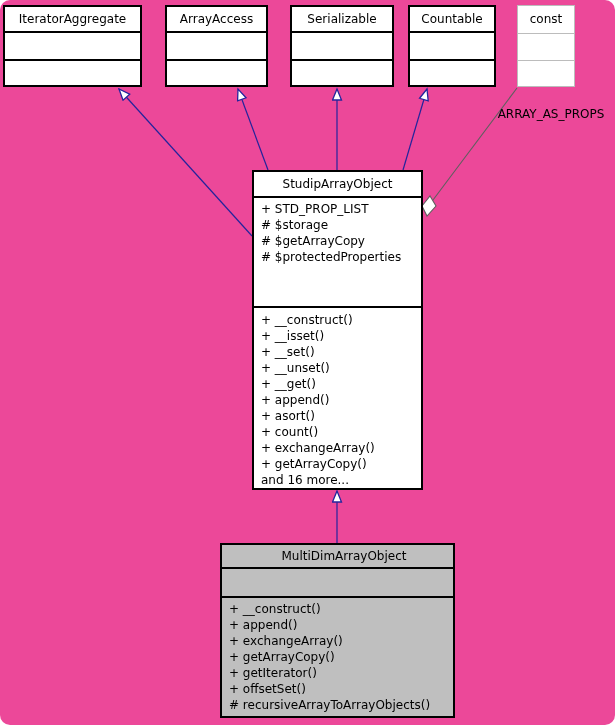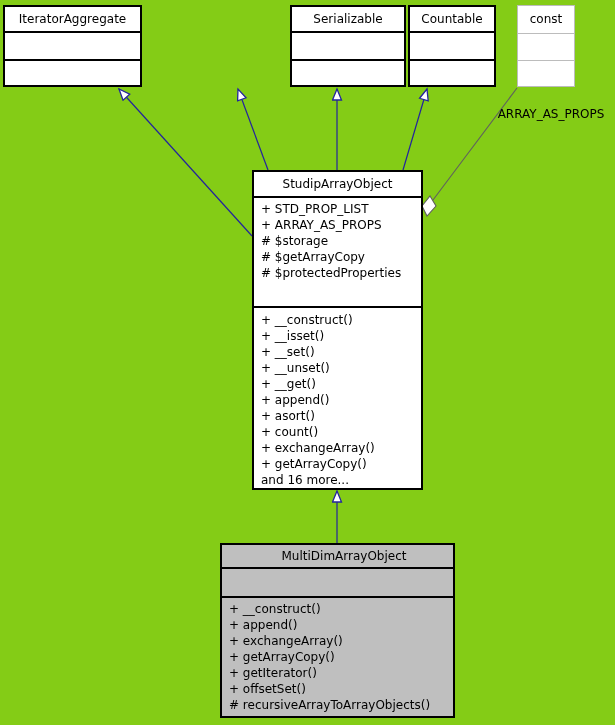--- a/index.html
+++ b/index.html
@@ -1,19 +1,20 @@
 <!DOCTYPE html>
 <html><head>
 <meta charset="utf-8">
 <style>
   html,body{margin:0;padding:0;background:#fff;}
   .diagram{
-    position:relative;width:615px;height:725px;background:#84cc16;
+    position:relative;width:615px;height:725px;background:#ec4899;
     font-family:"DejaVu Sans",sans-serif;font-size:12px;color:#000;
     overflow:hidden;
+    border-radius:10px;
   }
   .edges{position:absolute;left:0;top:0;width:615px;height:725px;pointer-events:none;}
   .node{position:absolute;background:#fff;border:2px solid #000;box-sizing:border-box;}
   .node .ttl{height:24px;line-height:24px;text-align:center;border-bottom:2px solid #000;overflow:hidden;white-space:nowrap;}
   .iface .row{height:26px;border-bottom:2px solid #000;}
   .iface .row.last{height:24px;border-bottom:none;}
   
   .muted{border:1px solid #bcbcbc;}
   .muted .ttl{height:27px;line-height:27px;border-bottom:1px solid #bcbcbc;}
   .muted .row{height:26px;border-bottom:1px solid #bcbcbc;}
@@ -46,22 +47,27 @@
     <line x1="433" y1="200" x2="517" y2="88" stroke="#5f5f5f" stroke-width="1.1"></line>
     <polygon points="427,216 422,206 430,196 436,206" fill="#ffffff" stroke="#5f5f5f" stroke-width="1.1"></polygon>
   </svg>
 
   <div class="node iface" style="left:3px;top:5px;width:139px;height:82px;">
     <div class="ttl">IteratorAggregate</div>
     <div class="row"></div>
     <div class="row last"></div>
   </div>
 
+  <div class="node iface" style="left:165px;top:5px;width:103px;height:82px;">
+    <div class="ttl">ArrayAccess</div>
+    <div class="row"></div>
+    <div class="row last"></div>
+  </div>
 
-  <div class="node iface" style="left:290px;top:5px;width:116px;height:82px;">
+  <div class="node iface" style="left:290px;top:5px;width:104px;height:82px;">
     <div class="ttl">Serializable</div>
     <div class="row"></div>
     <div class="row last"></div>
   </div>
 
   <div class="node iface" style="left:408px;top:5px;width:88px;height:82px;">
     <div class="ttl">Countable</div>
     <div class="row"></div>
     <div class="row last"></div>
   </div>
@@ -73,21 +79,20 @@
   </div>
 
   <div class="edge-label">
     <div>ARRAY_AS_PROPS</div>
   </div>
 
   <div class="node" style="left:252px;top:170px;width:171px;height:320px;">
     <div class="ttl">StudipArrayObject</div>
     <div class="members" style="height:102px;">
       <div class="m">+ STD_PROP_LIST</div>
-      <div class="m">+ ARRAY_AS_PROPS</div>
       <div class="m"># $storage</div>
       <div class="m"># $getArrayCopy</div>
       <div class="m"># $protectedProperties</div>
     </div>
     <div class="members last" style="height:186px;padding-top:4px;">
       <div class="m">+ __construct()</div>
       <div class="m">+ __isset()</div>
       <div class="m">+ __set()</div>
       <div class="m">+ __unset()</div>
       <div class="m">+ __get()</div>

